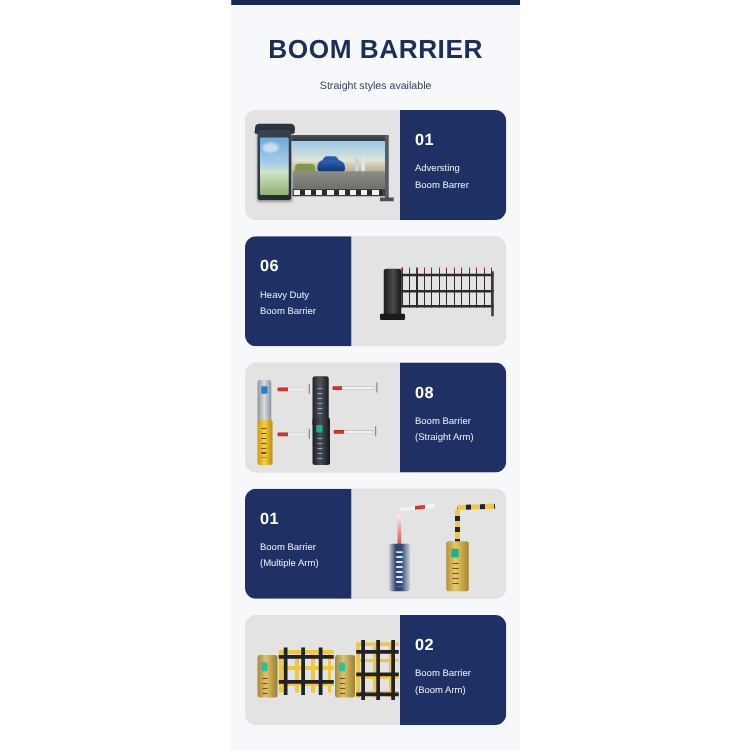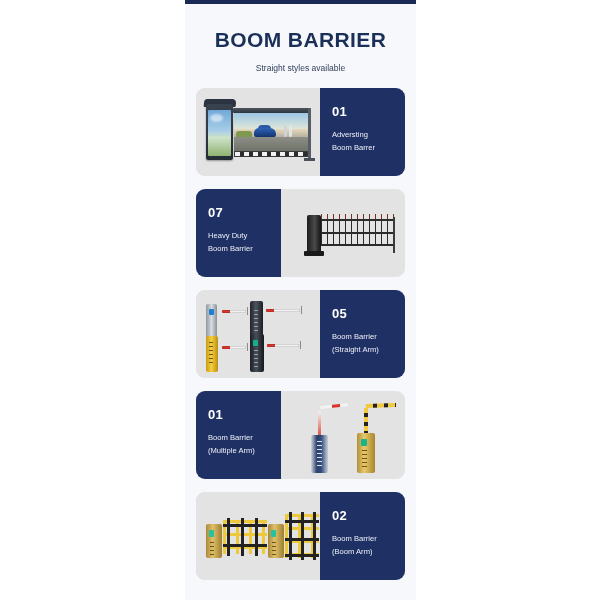--- a/index.html
+++ b/index.html
@@ -338,21 +338,21 @@
         <div class="il hd-box"></div>
         <div class="il hd-base"></div>
         <div class="il hd-tips"></div>
         <div class="il hd-grid"></div>
         <div class="il hd-arm-top"></div>
         <div class="il hd-arm-mid"></div>
         <div class="il hd-arm-bot"></div>
         <div class="il hd-end"></div>
       </div>
       <div class="label">
-        <div class="num">07</div>
+        <div class="num">06</div>
         <div class="cap">Heavy Duty</div>
         <div class="cap">Boom Barrier</div>
       </div>
     </div>
 
     <div class="card">
       <div class="media">
         <div class="il u-body s1-body"></div>
         <div class="il s1-led"></div>
         <div class="il u-arm s1-arm"></div>
@@ -368,21 +368,21 @@
         <div class="il u-arm s3-arm"></div>
         <div class="il s3-tip"></div>
 
         <div class="il u-body s4-body"></div>
         <div class="il s4-led"></div>
         <div class="il s4-dots"></div>
         <div class="il u-arm s4-arm"></div>
         <div class="il s4-tip"></div>
       </div>
       <div class="label">
-        <div class="num">05</div>
+        <div class="num">08</div>
         <div class="cap">Boom Barrier</div>
         <div class="cap">(Straight Arm)</div>
       </div>
     </div>
 
     <div class="card rev">
       <div class="media">
         <div class="il f1-up"></div>
         <div class="il f1-low"></div>
         <div class="il f1-body"></div>

